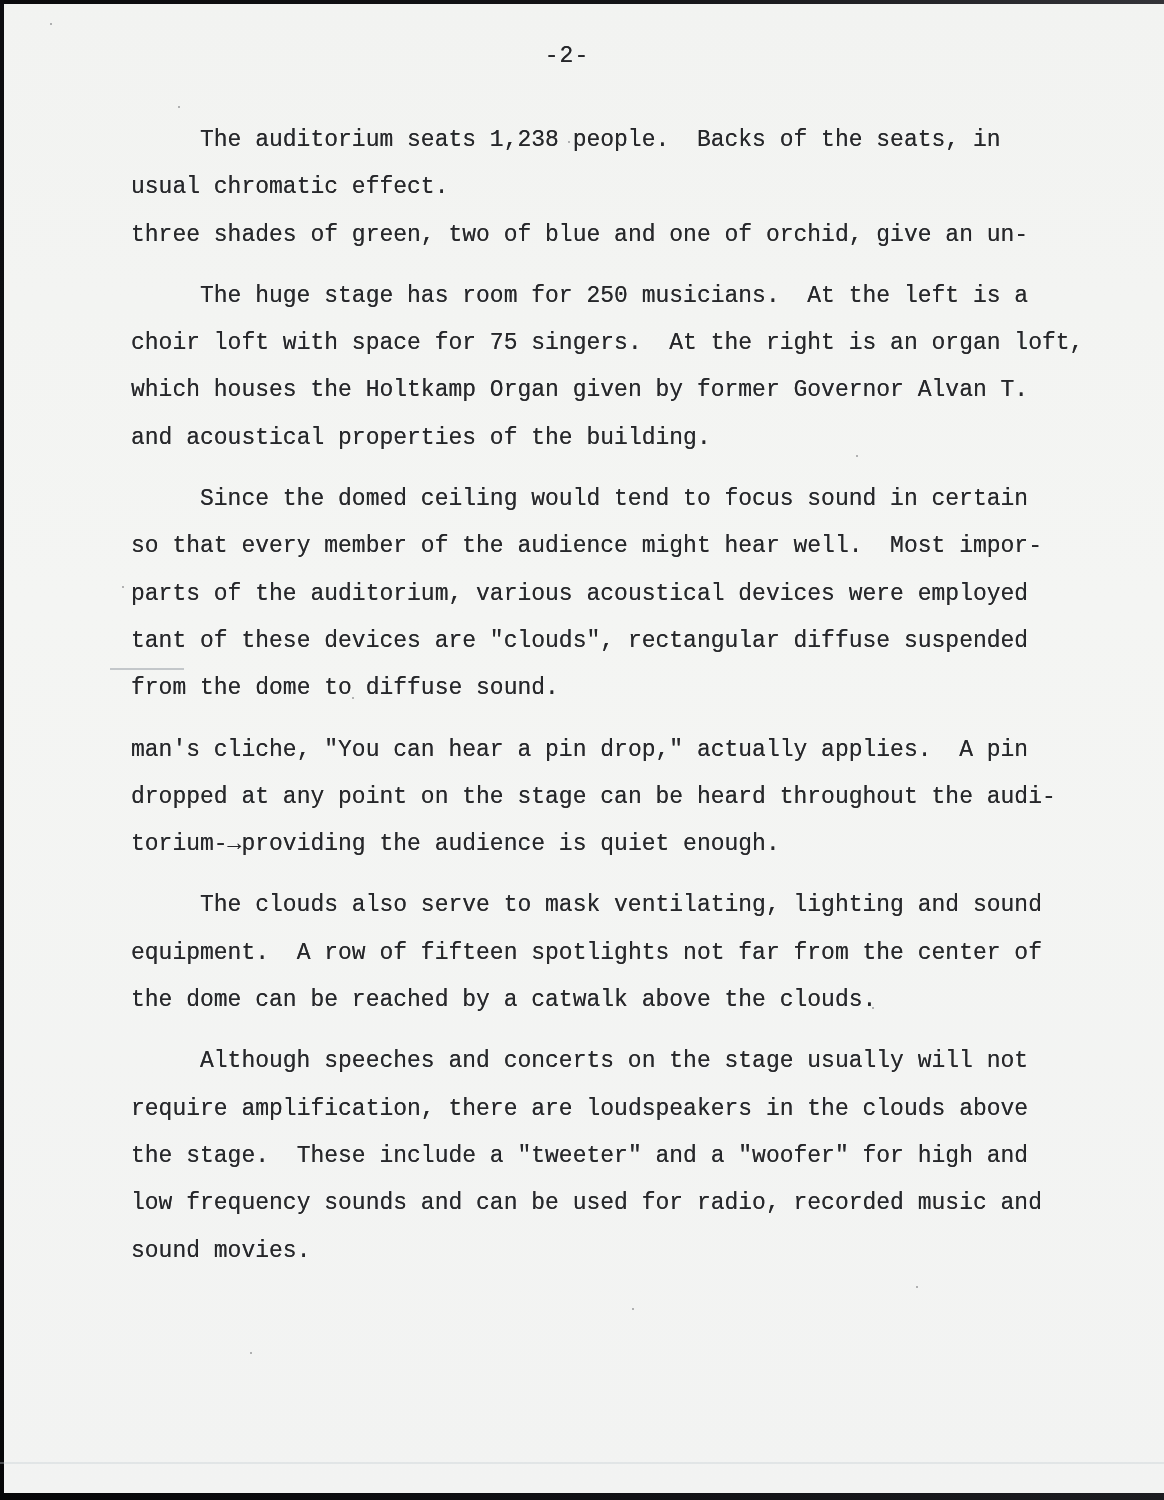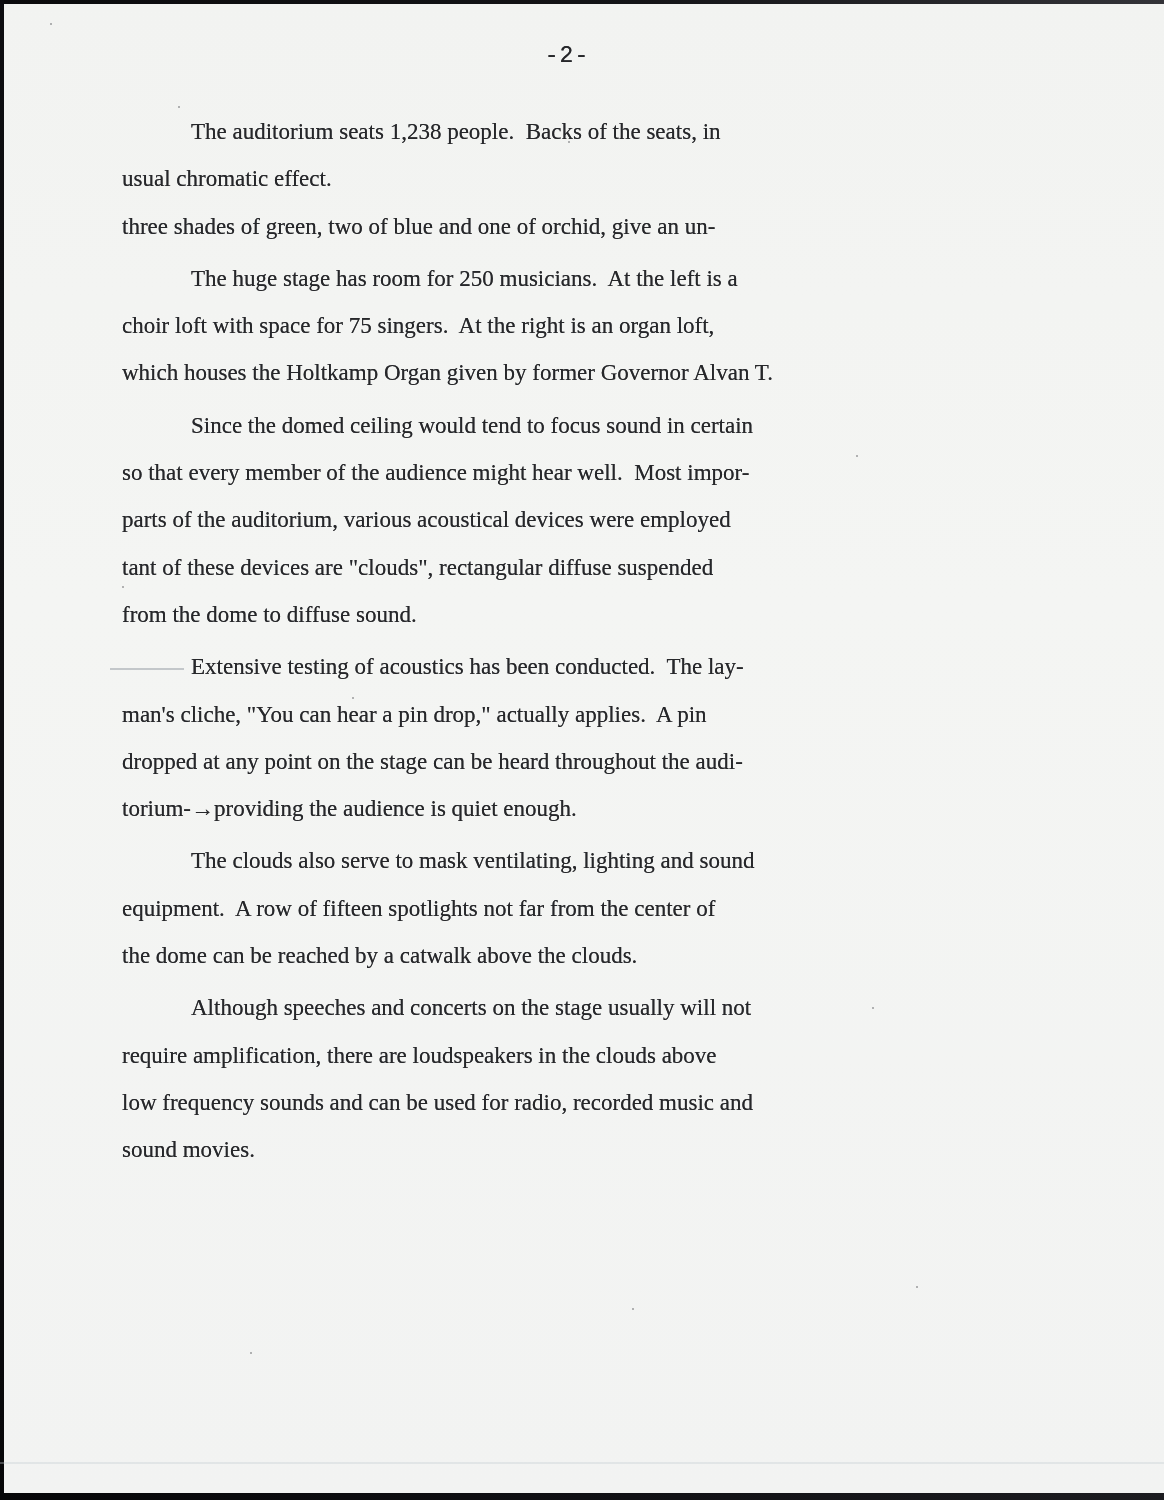--- a/index.html
+++ b/index.html
@@ -50,21 +50,21 @@
     text-shadow: 0 0 0.5px rgba(30,30,35,0.75);
   }
   .doc-body {
     position: absolute;
     top: 103px; left: 117px;
     width: 1000px;
     font-size: 23px;
     line-height: 47.3px;
     text-shadow: 0 0 0.5px rgba(30,30,35,0.7);
   }
-  .para { margin: 5px; font-family: Liberation Serif, serif; }
+  .para { margin: 14px; }
   .line { white-space: pre; }
   .line.indent { padding-left: 69px; }
   
   .underline-artifact {
     position: absolute;
     left: 110px; top: 668px;
     width: 74px; height: 2px;
     background: #c3c7ca;
   }
   
@@ -89,42 +89,43 @@
   <div class="doc-body">
       <div class="para">
         <div class="line indent">The auditorium seats 1,238 people.  Backs of the seats, in</div>
         <div class="line">usual chromatic effect.</div>
         <div class="line">three shades of green, two of blue and one of orchid, give an un-</div>
       </div>
       <div class="para">
         <div class="line indent">The huge stage has room for 250 musicians.  At the left is a</div>
         <div class="line">choir loft with space for 75 singers.  At the right is an organ loft,</div>
         <div class="line">which houses the Holtkamp Organ given by former Governor Alvan T.</div>
+        <div class="line">and acoustical properties of the building.</div>
       </div>
       <div class="para">
         <div class="line indent">Since the domed ceiling would tend to focus sound in certain</div>
         <div class="line">so that every member of the audience might hear well.  Most impor-</div>
         <div class="line">parts of the auditorium, various acoustical devices were employed</div>
         <div class="line">tant of these devices are "clouds", rectangular diffuse suspended</div>
         <div class="line">from the dome to diffuse sound.</div>
       </div>
       <div class="para">
-        <div class="line indent">Extensive testing of acoustics has been conducted.  The lay-</div>
         <div class="line">man's cliche, "You can hear a pin drop," actually applies.  A pin</div>
         <div class="line">dropped at any point on the stage can be heard throughout the audi-</div>
         <div class="line">torium-→providing the audience is quiet enough.</div>
       </div>
       <div class="para">
         <div class="line indent">The clouds also serve to mask ventilating, lighting and sound</div>
         <div class="line">equipment.  A row of fifteen spotlights not far from the center of</div>
         <div class="line">the dome can be reached by a catwalk above the clouds.</div>
       </div>
       <div class="para">
         <div class="line indent">Although speeches and concerts on the stage usually will not</div>
         <div class="line">require amplification, there are loudspeakers in the clouds above</div>
+        <div class="line">the stage.  These include a "tweeter" and a "woofer" for high and</div>
         <div class="line">low frequency sounds and can be used for radio, recorded music and</div>
         <div class="line">sound movies.</div>
       </div>
     </div>
 
   <div class="underline-artifact"></div>
 
   <div class="speck" style="left:50px;  top:23px;"></div>
   <div class="speck" style="left:178px; top:106px;"></div>
   <div class="speck" style="left:568px; top:141px;"></div>

